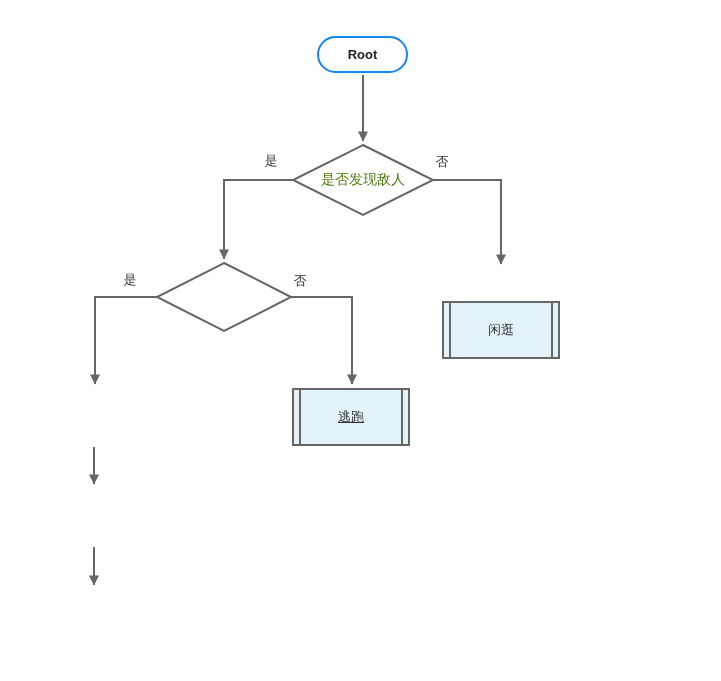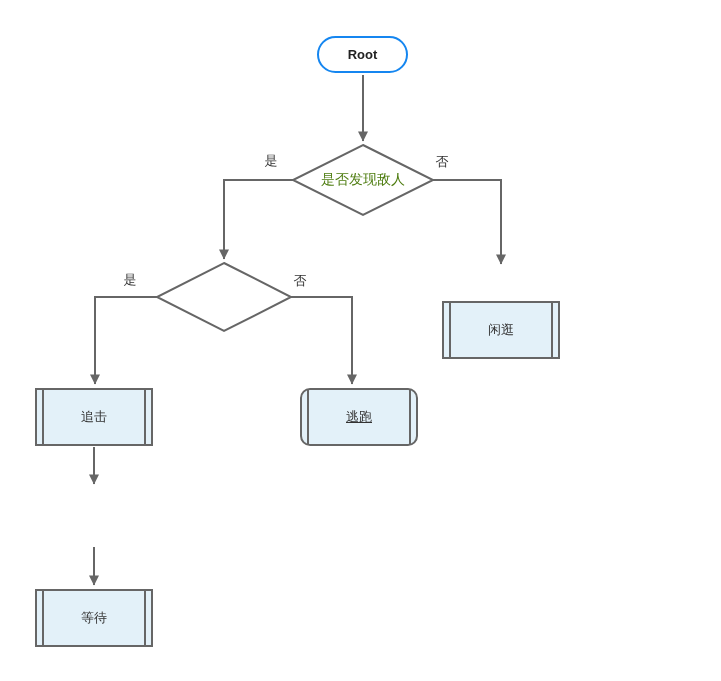--- a/index.html
+++ b/index.html
@@ -87,32 +87,22 @@
   <div class="edge-label" style="left:422px;top:153px;">否</div>
   <div class="edge-label" style="left:110px;top:271px;">是</div>
   <div class="edge-label" style="left:280px;top:272px;">否</div>
 
   <div class="node procbox" style="left:442px;top:256px;margin-top:45px;">
     <span class="bar-l"></span>
     <span class="bar-r"></span>
     <span>闲逛</span>
   </div>
 
-  <div class="node procbox" style="left:35px;top:388px;">
-    <span class="bar-l"></span>
-    <span class="bar-r"></span>
-    <span>追击</span>
-  </div>
 
-  <div class="node procbox" style="left:300px;top:388px;border-radius:10px;">
+  <div class="node procbox" style="left:292px;top:388px;">
     <span class="bar-l"></span>
     <span class="bar-r"></span>
     <span class="underlined">逃跑</span>
   </div>
 
 
-  <div class="node procbox" style="left:35px;top:589px;">
-    <span class="bar-l"></span>
-    <span class="bar-r"></span>
-    <span>等待</span>
-  </div>
 
 </div>
 
 </body></html>

